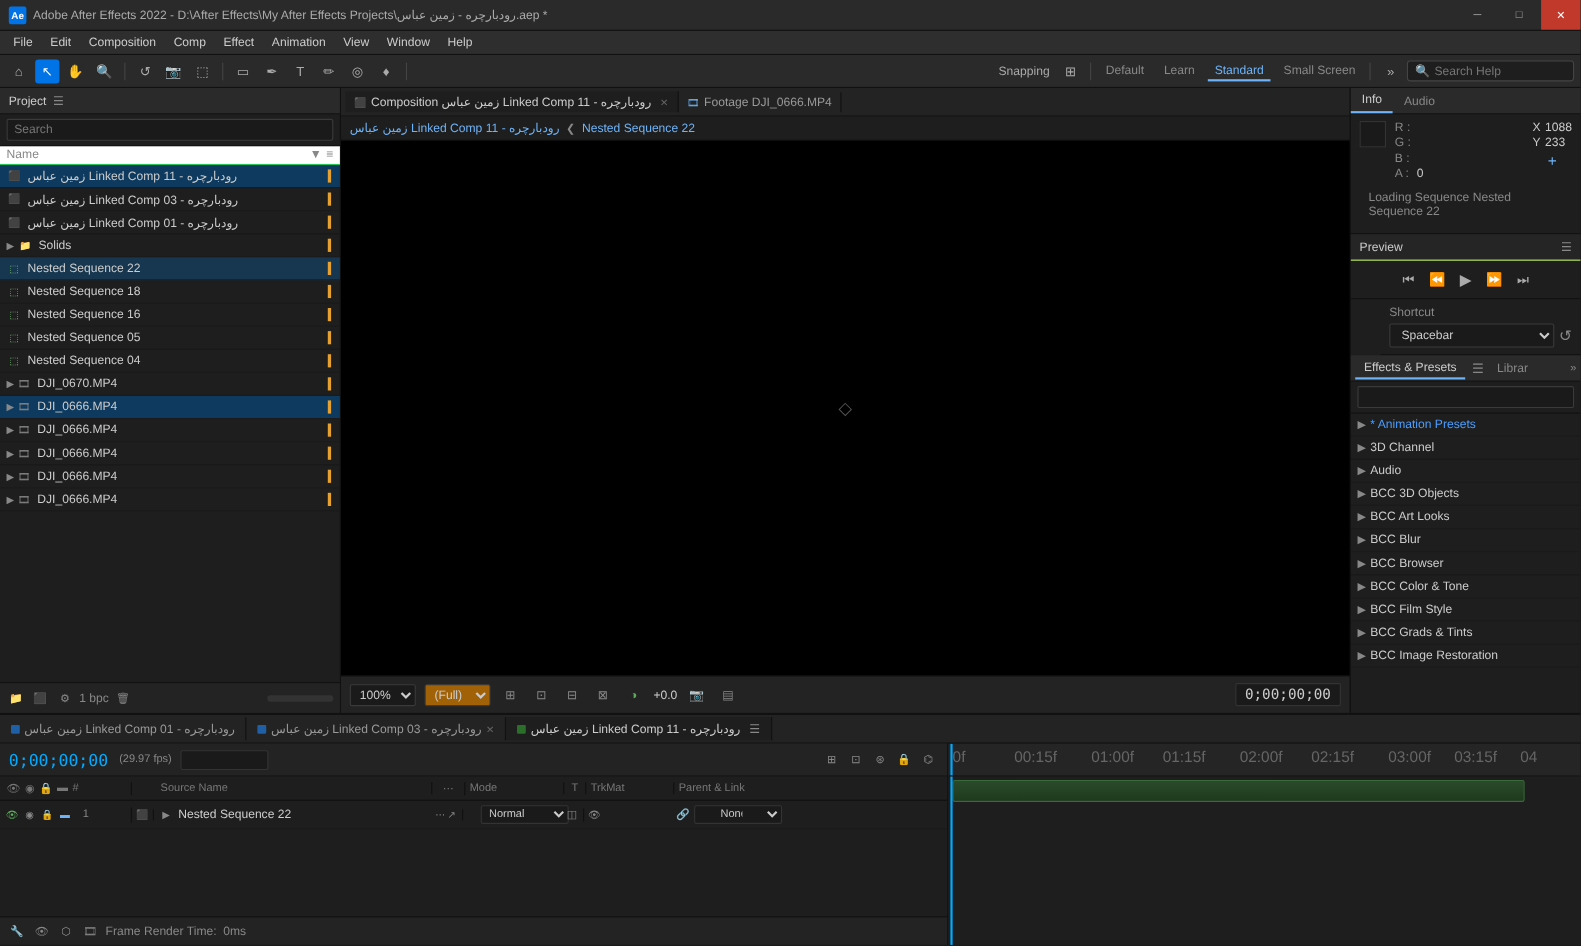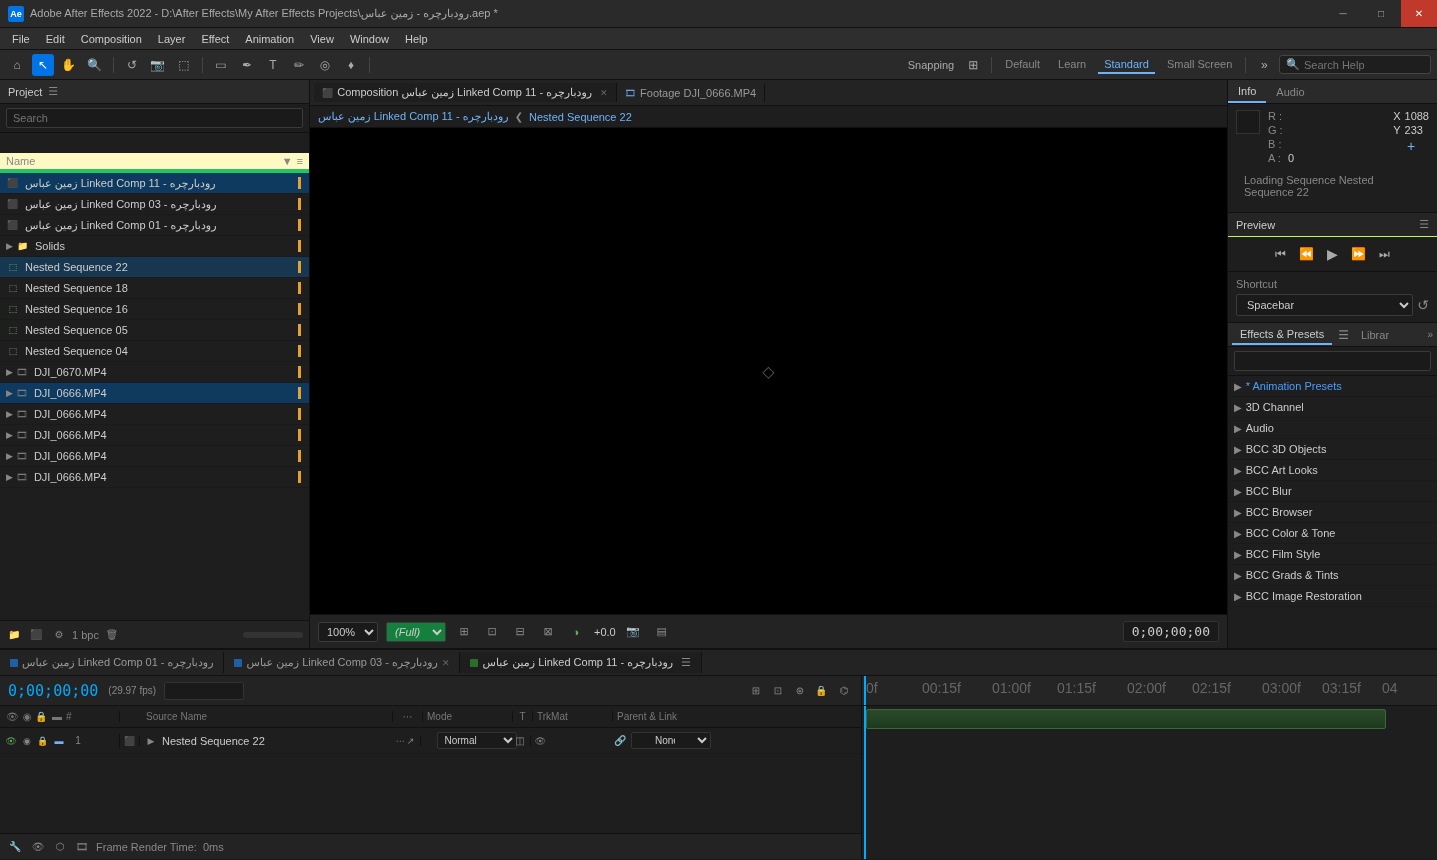--- a/index.html
+++ b/index.html
@@ -81,21 +81,21 @@
       align-items: center;
       padding: 0 8px;
       border-bottom: 1px solid #111;
       font-size: 11px;
       color: #ccc;
       gap: 6px;
     }
     #project-panel .panel-header .panel-menu { color: #888; cursor: pointer; }
     .search-row { padding: 4px 6px; border-bottom: 1px solid #111; }
     .search-row input { width: 100%; background: #1a1a1a; border: 1px solid #3a3a3a; border-radius: 2px; color: #ccc; font-size: 11px; padding: 3px 6px; outline: none; }
-    .project-list-header { display: flex; align-items: center; padding: 2px 6px; background: #fef9c3; border-bottom: 4px solid #22c55e; font-size: 11px; color: #888; margin-top: 20px; }
+    .project-list-header { display: flex; align-items: center; padding: 2px 6px; background: #ffffff; border-bottom: 1px solid #22c55e; font-size: 11px; color: #888; }
     .project-list { flex: 1; overflow-y: auto; }
     .project-item { display: flex; align-items: center; padding: 3px 6px; cursor: pointer; border-bottom: 1px solid #1a1a1a; font-size: 11px; color: #ccc; position: relative; }
     .project-item.selected { background: #0d3a5e; }
     .project-item.highlighted { background: #16374f; }
     .project-item .item-icon { width: 14px; height: 14px; margin-right: 5px; flex-shrink: 0; display: flex; align-items: center; justify-content: center; font-size: 9px; }
     .project-item .item-name { flex: 1; white-space: nowrap; overflow: hidden; text-overflow: ellipsis; }
     .project-item .item-bar { width: 3px; height: 12px; background: #e5a030; position: absolute; right: 8px; }
     .folder-item .item-name { color: #ccc; }
     .comp-icon { color: #6eb3f7; font-size: 10px; }
     .footage-icon { color: #888; font-size: 9px; }
@@ -122,21 +122,21 @@
     .viewer-tab { display: flex; align-items: center; padding: 3px 8px; font-size: 11px; color: #999; cursor: pointer; border-right: 1px solid #111; gap: 4px; }
     .viewer-tab.active { background: #1e1e1e; color: #ccc; }
     .viewer-tab .close-x { color: #666; font-size: 9px; margin-left: 4px; cursor: pointer; }
     .viewer-tab .tab-icon { font-size: 9px; color: #6eb3f7; }
     .breadcrumb-bar { height: 22px; background: #1e1e1e; display: flex; align-items: center; padding: 0 8px; border-bottom: 1px solid #111; font-size: 11px; color: #888; gap: 6px; }
     .breadcrumb-item { color: #6eb3f7; cursor: pointer; }
     .viewer-canvas { flex: 1; background: #000; position: relative; display: flex; align-items: center; justify-content: center; }
     .viewer-crosshair { position: absolute; font-size: 16px; color: #555; }
     .viewer-controls { height: 34px; background: #232323; display: flex; align-items: center; padding: 0 8px; border-top: 1px solid #111; gap: 8px; }
     .zoom-select { background: #1a1a1a; border: 1px solid #3a3a3a; color: #ccc; font-size: 11px; padding: 2px 4px; border-radius: 2px; width: 60px; }
-    .quality-select { background: #15803d; border: 1px solid #3a3a3a; color: #ccc; font-size: 11px; padding: 2px 4px; border-radius: 2px; width: 60px; font-style: italic; }
+    .quality-select { background: #a16207; border: 1px solid #3a3a3a; color: #ccc; font-size: 11px; padding: 2px 4px; border-radius: 2px; width: 60px; }
     .viewer-btn { width: 20px; height: 20px; display: flex; align-items: center; justify-content: center; cursor: pointer; color: #888; font-size: 11px; border-radius: 2px; }
     .viewer-spacer { flex: 1; }
     .green-icon { color: #5aad5a; }
 
     
     #right-panels {
       width: 210px;
       background: #1e1e1e;
       border-left: 1px solid #111;
       display: flex;
@@ -149,21 +149,21 @@
     .info-section { padding: 6px 8px; border-bottom: 1px solid #111; }
     .color-preview { width: 24px; height: 24px; background: #1a1a1a; border: 1px solid #333; margin-bottom: 4px; }
     .info-row { display: flex; align-items: center; margin-bottom: 2px; font-size: 11px; color: #aaa; }
     .info-label { width: 20px; color: #888; }
     .info-value { color: #ccc; }
     .loading-text { font-size: 11px; color: #888; padding: 8px; }
     .preview-section { border-bottom: 1px solid #111; }
     .preview-header { height: 24px; background: #252525; display: flex; align-items: center; padding: 0 8px; border-bottom: 1px solid #bef264; font-size: 11px; color: #ccc; gap: 4px; text-align: right; }
     .preview-controls { display: flex; align-items: center; justify-content: center; padding: 6px; gap: 4px; }
     .prev-btn { width: 22px; height: 22px; display: flex; align-items: center; justify-content: center; cursor: pointer; color: #aaa; font-size: 12px; border-radius: 2px; }
-    .shortcut-section { padding: 6px 8px; border-bottom: 1px solid #111; }
+    .shortcut-section { padding: 6px 8px; border-bottom: 1px solid #111; margin-left: 27px; }
     .shortcut-label { font-size: 11px; color: #888; margin-bottom: 4px; }
     .shortcut-select { background: #1a1a1a; border: 1px solid #3a3a3a; color: #ccc; font-size: 11px; padding: 3px 6px; border-radius: 2px; width: 100%; }
     .effects-panel { flex: 1; display: flex; flex-direction: column; }
     .effects-tabs { height: 24px; background: #2a2a2a; display: flex; align-items: center; padding: 0 4px; border-bottom: 1px solid #111; gap: 4px; }
     .eff-tab { padding: 3px 8px; font-size: 11px; color: #888; cursor: pointer; }
     .eff-tab.active { color: #ccc; border-bottom: 2px solid #6eb3f7; }
     .effects-search { padding: 4px 6px; border-bottom: 1px solid #111; }
     .effects-search input { width: 100%; background: #1a1a1a; border: 1px solid #3a3a3a; border-radius: 2px; color: #ccc; font-size: 11px; padding: 3px 6px; outline: none; }
     .effects-list { flex: 1; overflow-y: auto; }
     .effect-category { display: flex; align-items: center; padding: 4px 6px; cursor: pointer; font-size: 11px; color: #ccc; border-bottom: 1px solid #1a1a1a; }
@@ -230,21 +230,21 @@
     <div class="win-btn">─</div>
     <div class="win-btn">□</div>
     <div class="win-btn close">✕</div>
   </div>
 </div>
 
 <div id="menubar">
   <div class="menu-item">File</div>
   <div class="menu-item">Edit</div>
   <div class="menu-item">Composition</div>
-  <div class="menu-item">Layer</div>
+  <div class="menu-item">Comp</div>
   <div class="menu-item">Effect</div>
   <div class="menu-item">Animation</div>
   <div class="menu-item">View</div>
   <div class="menu-item">Window</div>
   <div class="menu-item">Help</div>
 </div>
 
 <div id="toolbar">
   <div class="toolbar-btn">⌂</div>
   <div class="toolbar-btn active">↖</div>

